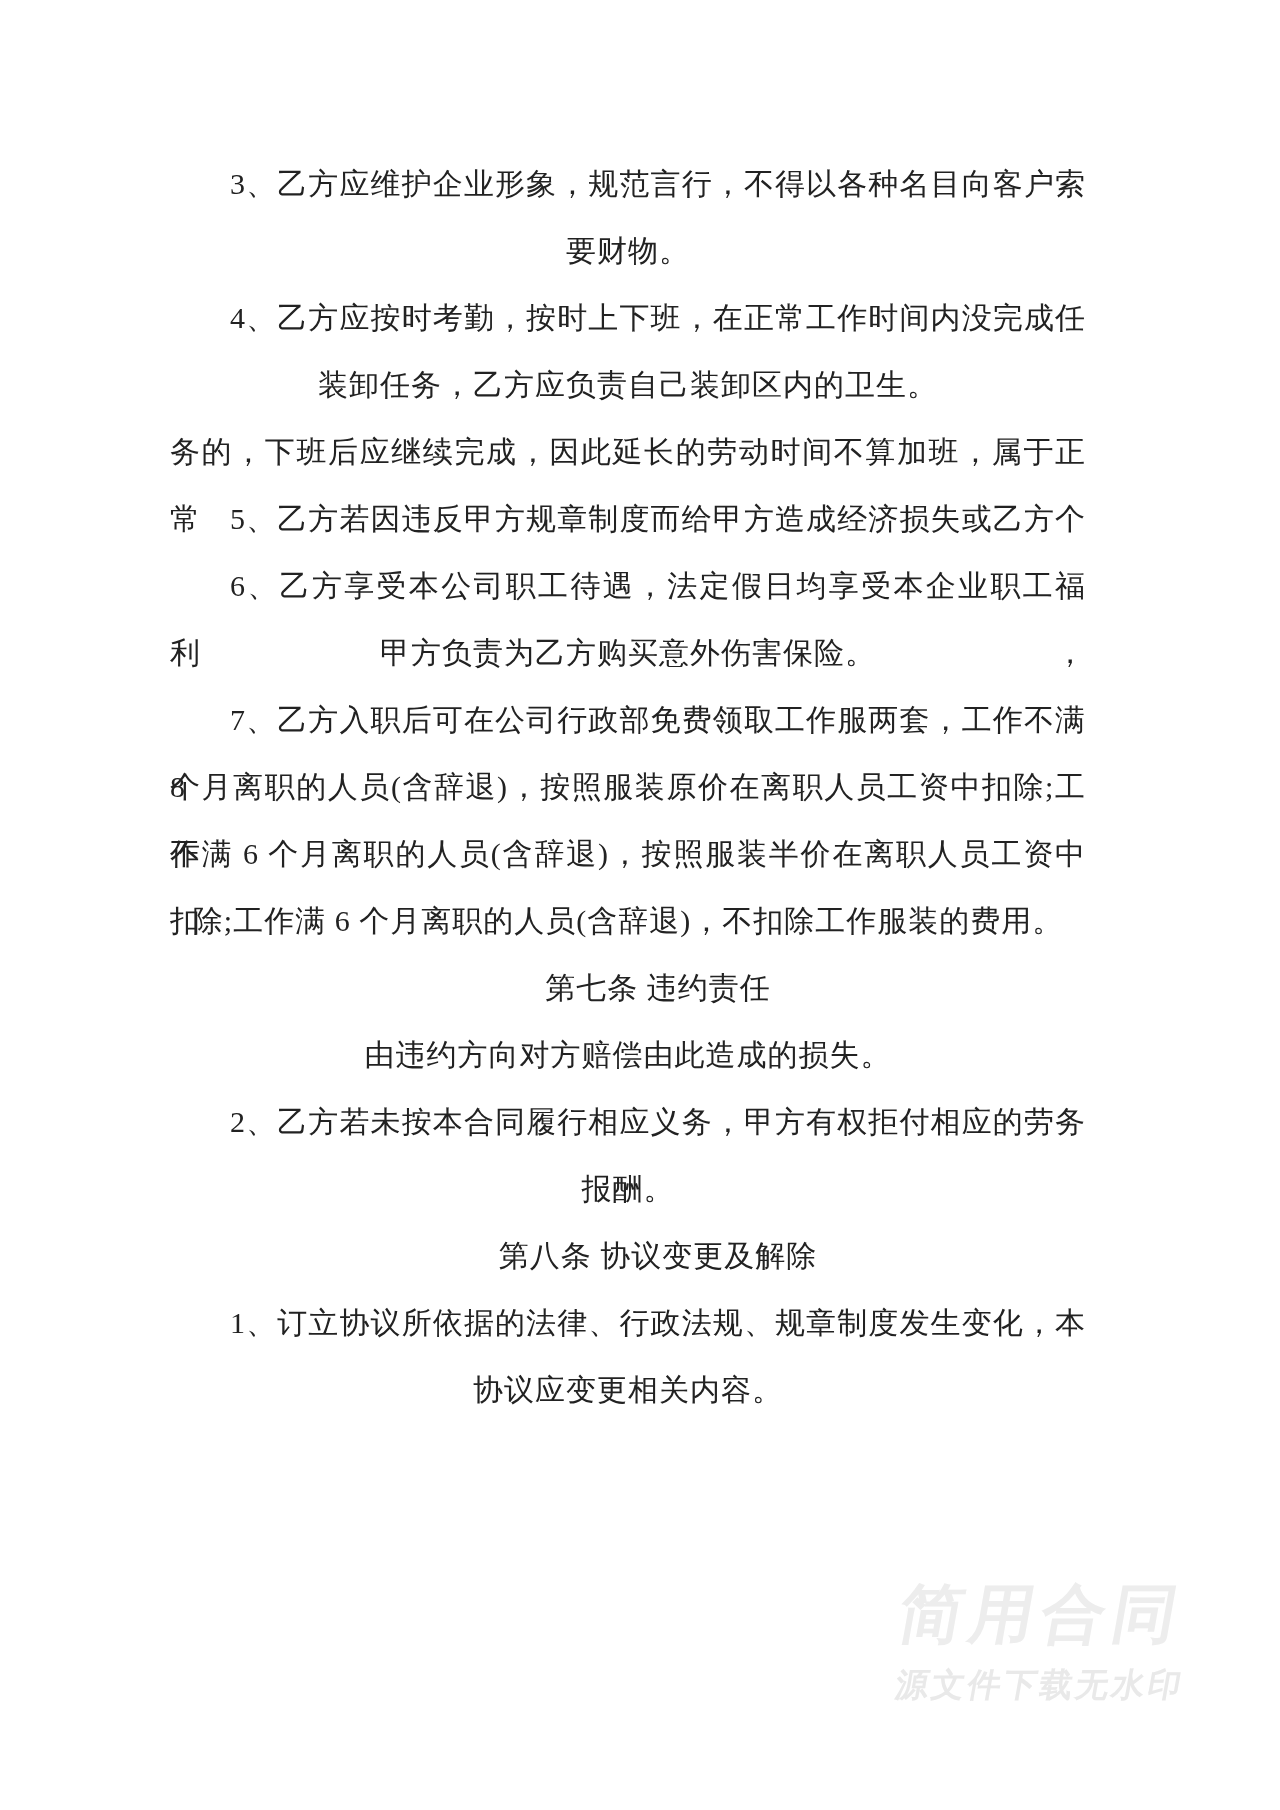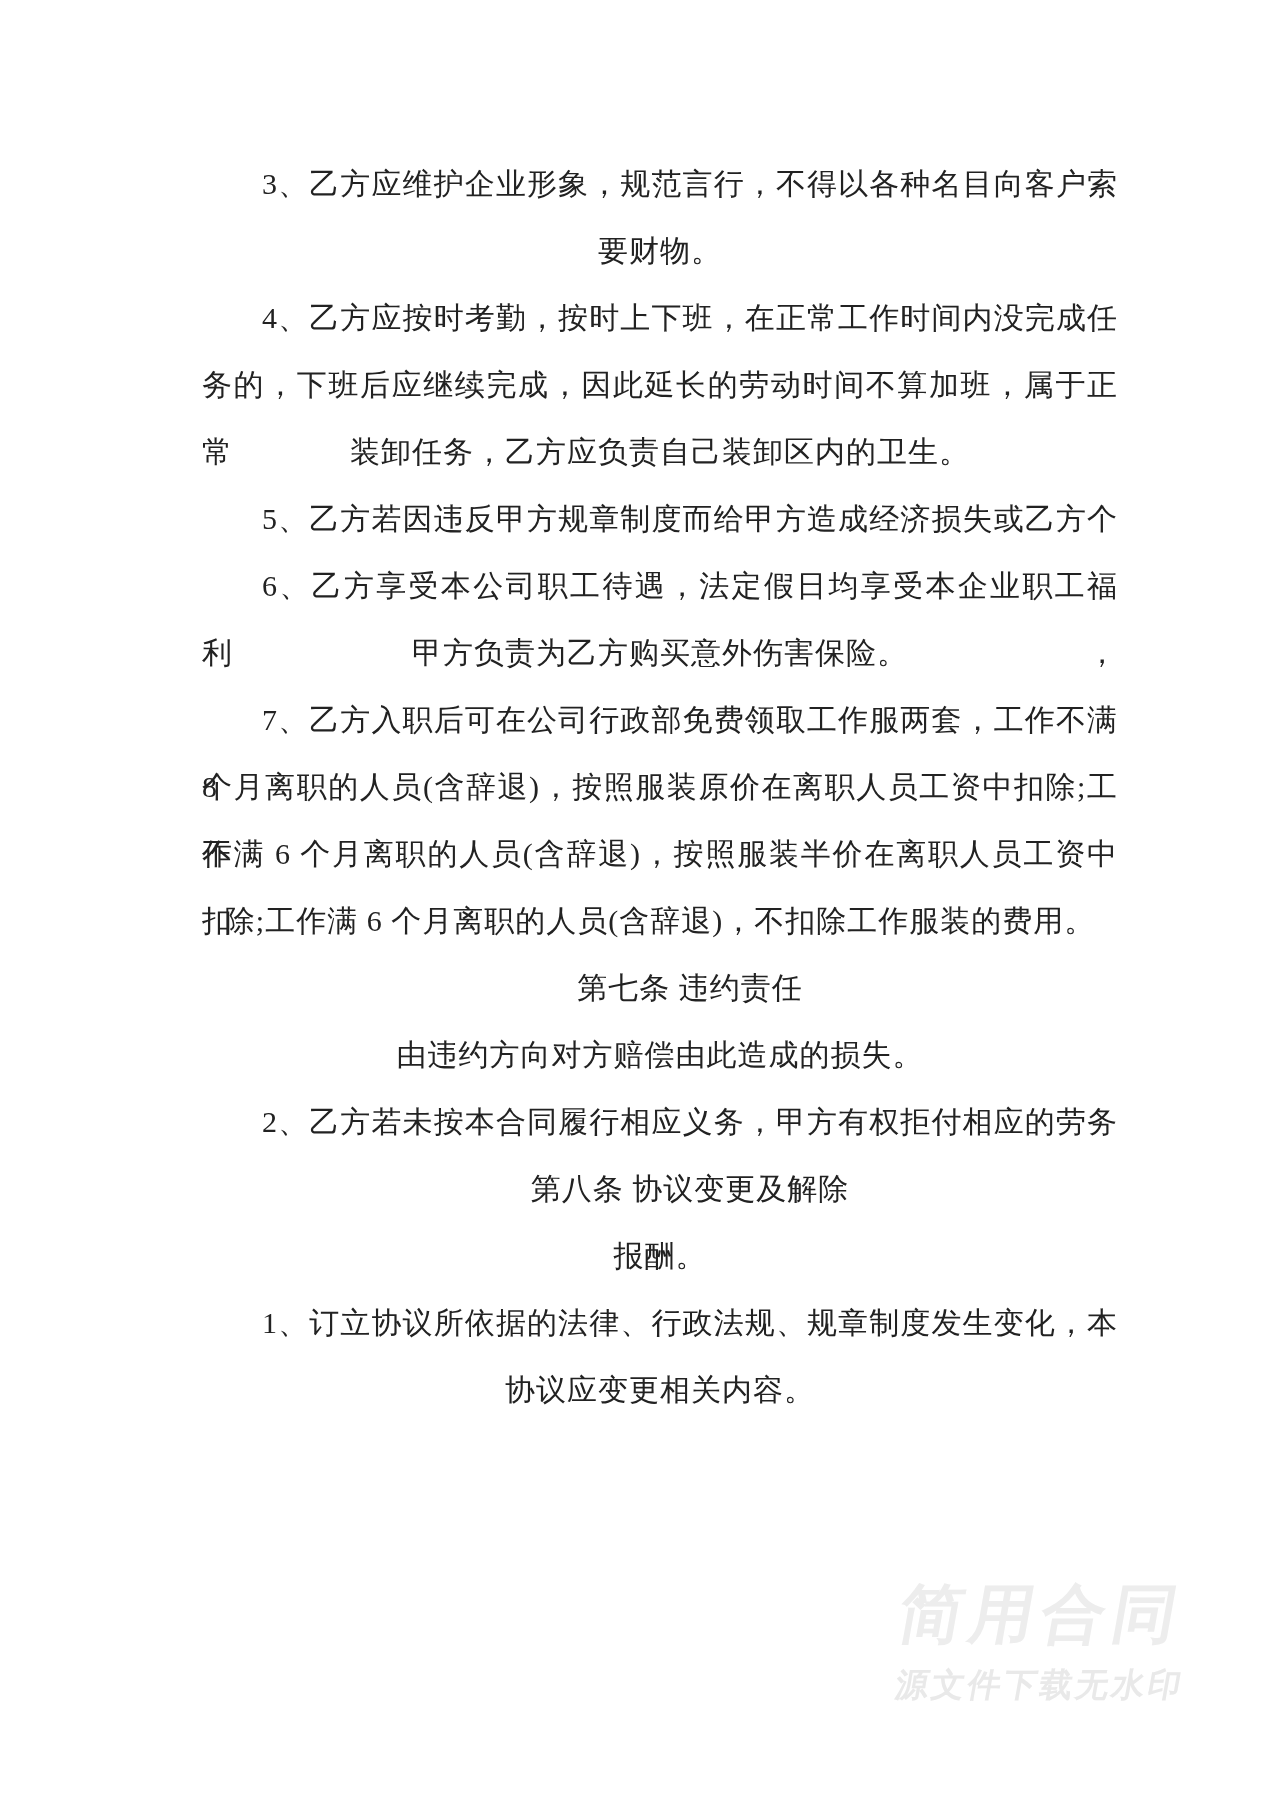--- a/index.html
+++ b/index.html
@@ -14,21 +14,20 @@
     width: 1280px;
     height: 1810px;
     background: #ffffff;
     overflow: hidden;
   }
   .textblock {
     position: absolute;
     left: 170px;
     top: 150px;
     width: 916px;
-    margin-left: 32px;
   }
   .line {
     height: 67px;
     line-height: 67px;
     font-size: 30px;
     letter-spacing: 1px;
     color: #222222;
     text-align: center;
   }
   .line.indent { text-indent: 60px; }
@@ -64,34 +63,34 @@
 </style>
 </head>
 <body>
 
 <div class="page">
 
   <div class="textblock">
     <div class="line indent fill">3、乙方应维护企业形象，规范言行，不得以各种名目向客户索</div>
     <div class="line">要财物。</div>
     <div class="line indent fill">4、乙方应按时考勤，按时上下班，在正常工作时间内没完成任</div>
+    <div class="line">装卸任务，乙方应负责自己装卸区内的卫生。</div>
     <div class="line fill">务的，下班后应继续完成，因此延长的劳动时间不算加班，属于正常</div>
-    <div class="line">装卸任务，乙方应负责自己装卸区内的卫生。</div>
     <div class="line indent fill">5、乙方若因违反甲方规章制度而给甲方造成经济损失或乙方个</div>
     <div class="line indent fill">6、乙方享受本公司职工待遇，法定假日均享受本企业职工福利，</div>
     <div class="line">甲方负责为乙方购买意外伤害保险。</div>
     <div class="line indent fill">7、乙方入职后可在公司行政部免费领取工作服两套，工作不满 8</div>
     <div class="line fill">个月离职的人员(含辞退)，按照服装原价在离职人员工资中扣除;工作</div>
     <div class="line fill">不满 6 个月离职的人员(含辞退)，按照服装半价在离职人员工资中扣</div>
     <div class="line">除;工作满 6 个月离职的人员(含辞退)，不扣除工作服装的费用。</div>
     <div class="line indent">第七条 违约责任</div>
     <div class="line">由违约方向对方赔偿由此造成的损失。</div>
     <div class="line indent fill">2、乙方若未按本合同履行相应义务，甲方有权拒付相应的劳务</div>
+    <div class="line">报酬。</div>
     <div class="line indent">第八条 协议变更及解除</div>
-    <div class="line">报酬。</div>
     <div class="line indent fill">1、订立协议所依据的法律、行政法规、规章制度发生变化，本</div>
     <div class="line">协议应变更相关内容。</div>
   </div>
 
   <div class="watermark">
     <div class="wm-title">简用合同</div>
     <div class="wm-sub">源文件下载无水印</div>
   </div>
 
 </div>

